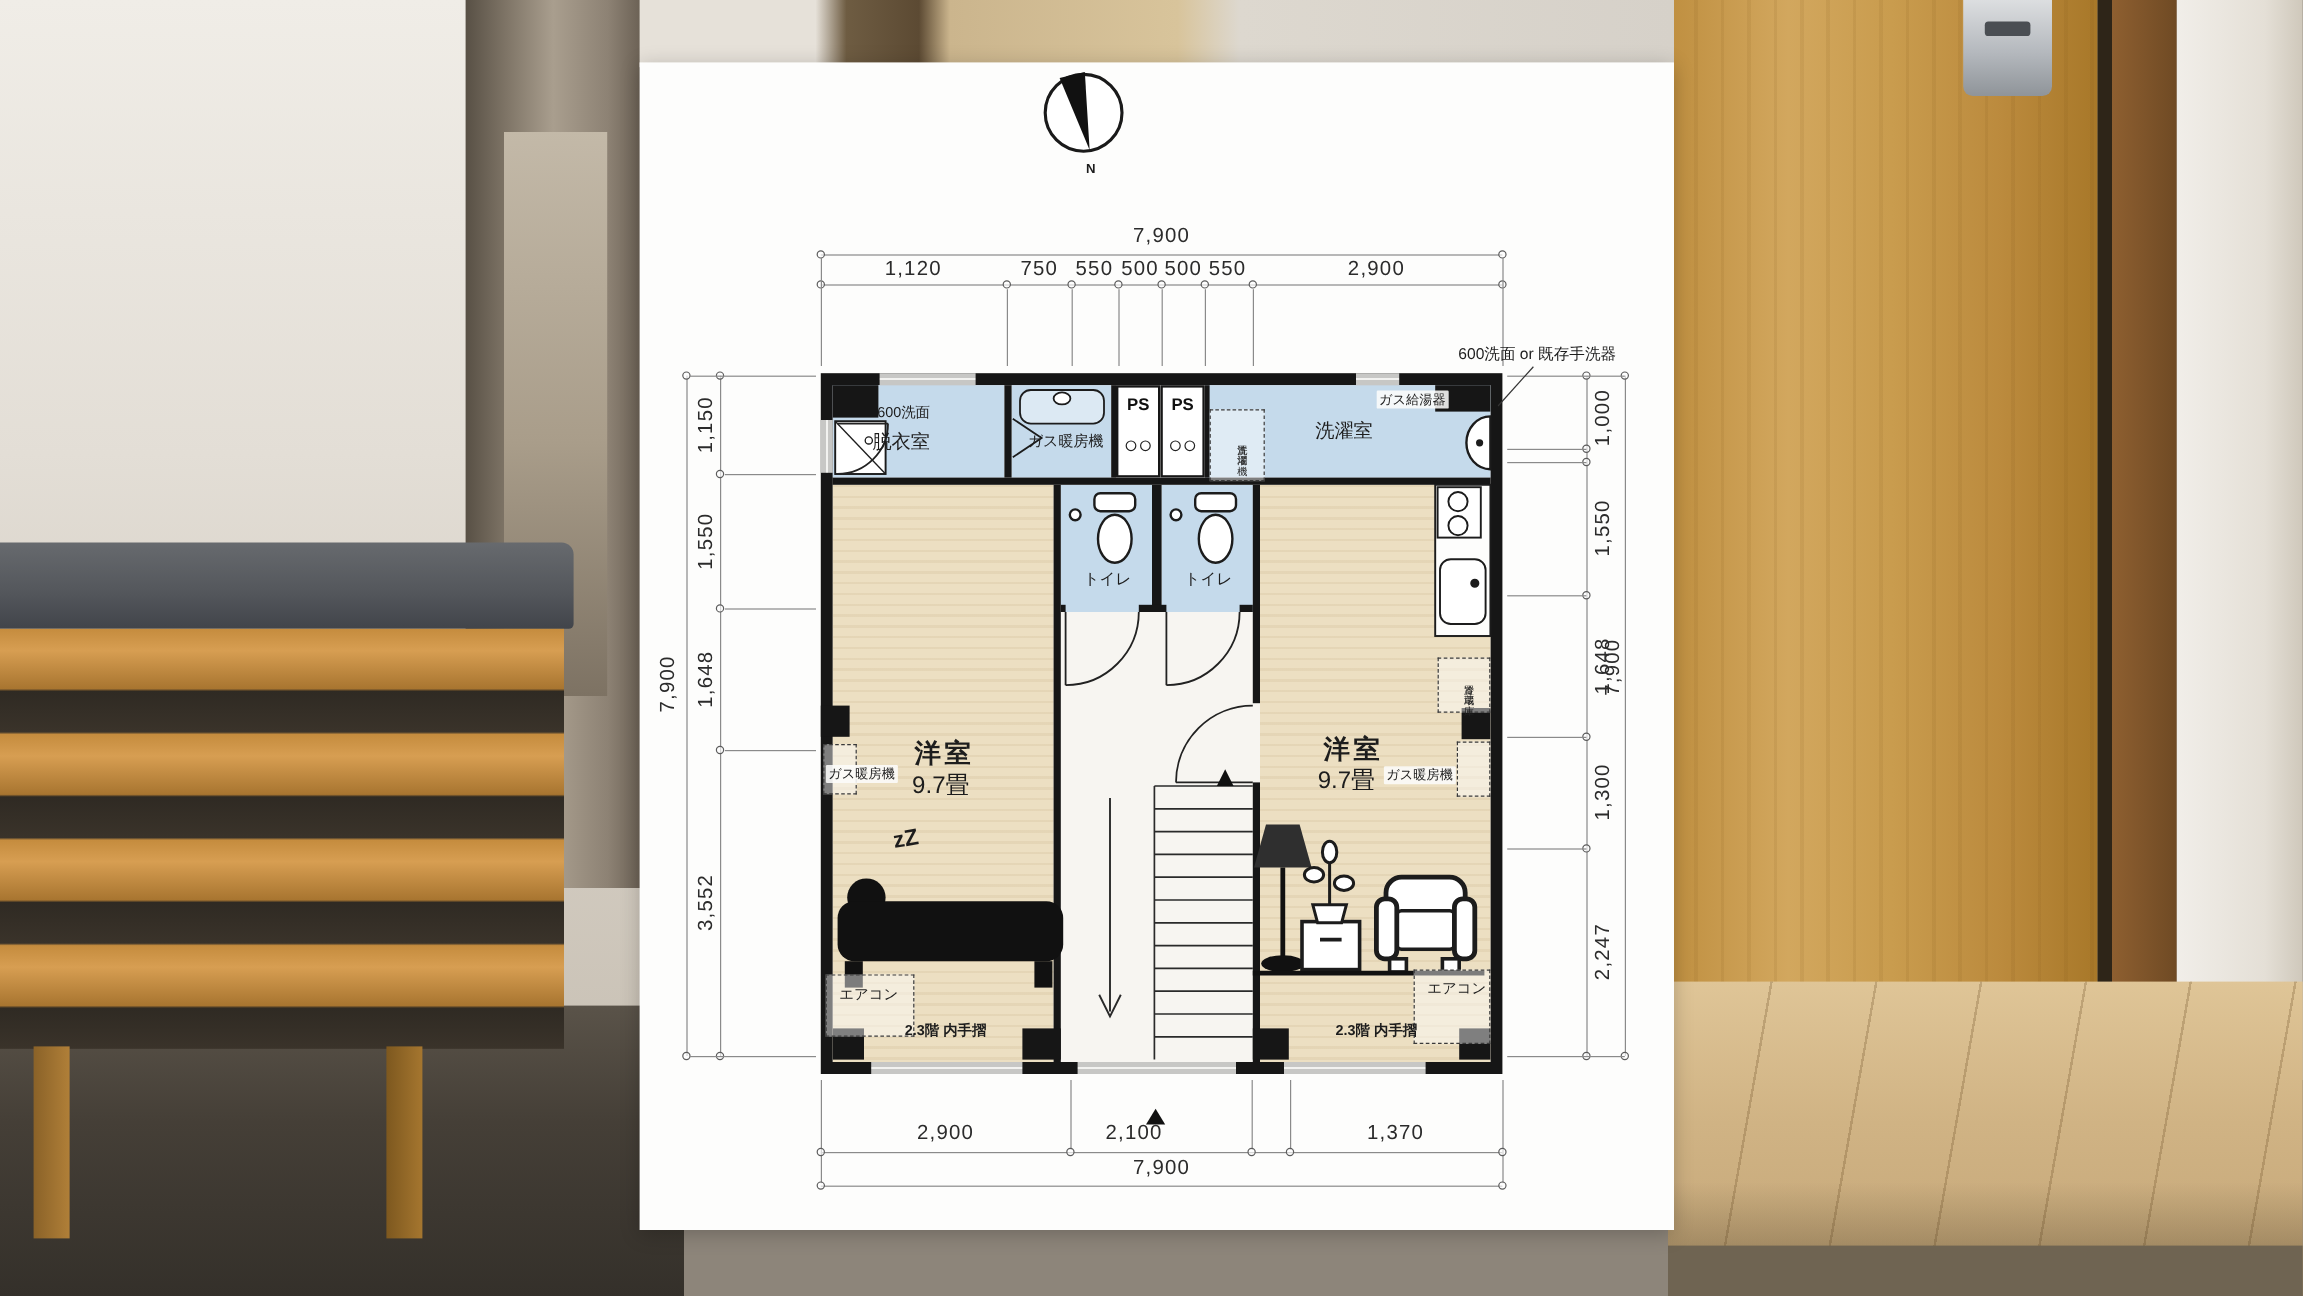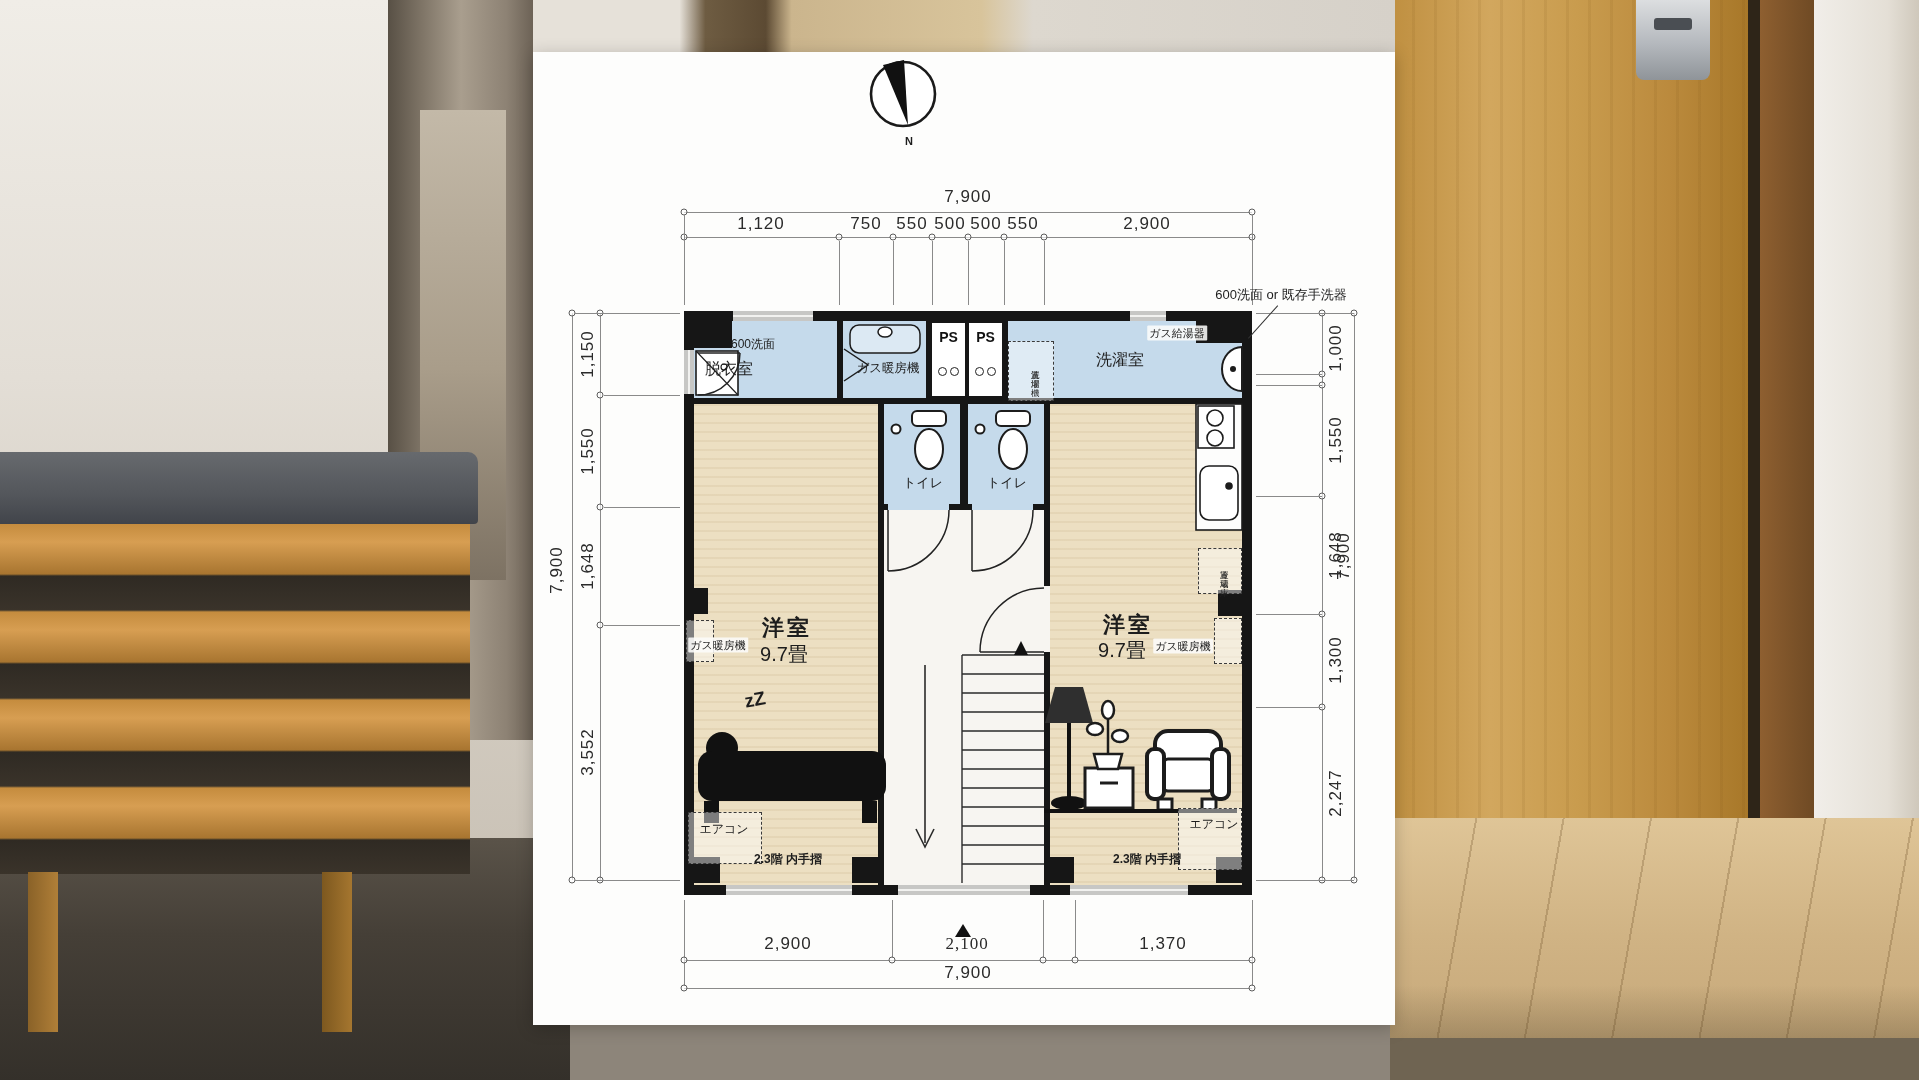--- a/index.html
+++ b/index.html
@@ -192,21 +192,21 @@
 
   <div class="vline" style="left:684px;top:900px;height:86px;"></div>
   <div class="vline" style="left:892px;top:900px;height:58px;"></div>
   <div class="vline" style="left:1043px;top:900px;height:58px;"></div>
   <div class="vline" style="left:1075px;top:900px;height:58px;"></div>
   <div class="vline" style="left:1252px;top:900px;height:86px;"></div>
 
   <div class="tri-up" style="left:955px;top:924px;"></div>
 
   <div class="dlabel" style="left:788px;top:944px;">2,900</div>
-  <div class="dlabel" style="left:967px;top:944px;font-family:Liberation Serif, serif;">2,100</div>
+  <div class="dlabel" style="left:945px;top:944px;">2,100</div>
   <div class="dlabel" style="left:1163px;top:944px;">1,370</div>
 
   <div class="hline" style="left:684px;top:960px;width:568px;"></div>
   <div class="tick" style="left:684px;top:960px;"></div>
   <div class="tick" style="left:892px;top:960px;"></div>
   <div class="tick" style="left:1043px;top:960px;"></div>
   <div class="tick" style="left:1075px;top:960px;"></div>
   <div class="tick" style="left:1252px;top:960px;"></div>
 
   <div class="dlabel" style="left:968px;top:973px;">7,900</div>
@@ -387,21 +387,21 @@
       <div>冷蔵庫</div>
         <div>置場</div>
     </div>
   </div>
   <div class="dashbox" style="left:686px;top:620px;width:28px;height:42px;"></div>
   <div class="dashbox" style="left:1214px;top:618px;width:28px;height:46px;"></div>
   <div class="dashbox" style="left:688px;top:812px;width:74px;height:52px;"></div>
   <div class="dashbox" style="left:1178px;top:808px;width:64px;height:62px;"></div>
 
   <div class="rlabel" style="left:753px;top:344px;font-size:12px;">600洗面</div>
-  <div class="rlabel" style="left:729px;top:369px;font-size:16px;">脱衣室</div>
+  <div class="rlabel" style="left:751px;top:369px;font-size:16px;">脱衣室</div>
   <div class="rlabel" style="left:888px;top:368px;font-size:12.5px;">ガス暖房機</div>
   <div class="rlabel" style="left:1120px;top:360px;font-size:16px;">洗濯室</div>
   <div class="rlabel chip" style="left:1177px;top:333px;font-size:11px;">ガス給湯器</div>
   <div class="rlabel" style="left:1281px;top:295px;font-size:13px;">600洗面 or 既存手洗器</div>
   <div style="left:1248px;top:338px;width:44px;height:1.4px;background:#333;transform:rotate(-48deg);transform-origin:0 0;"></div>
 
   <div class="rlabel" style="left:923px;top:483px;font-size:13px;">トイレ</div>
   <div class="rlabel" style="left:1007px;top:483px;font-size:13px;">トイレ</div>
 
   <div class="rlabel" style="left:787px;top:628px;font-size:22px;font-weight:bold;letter-spacing:3px;">洋室</div>

